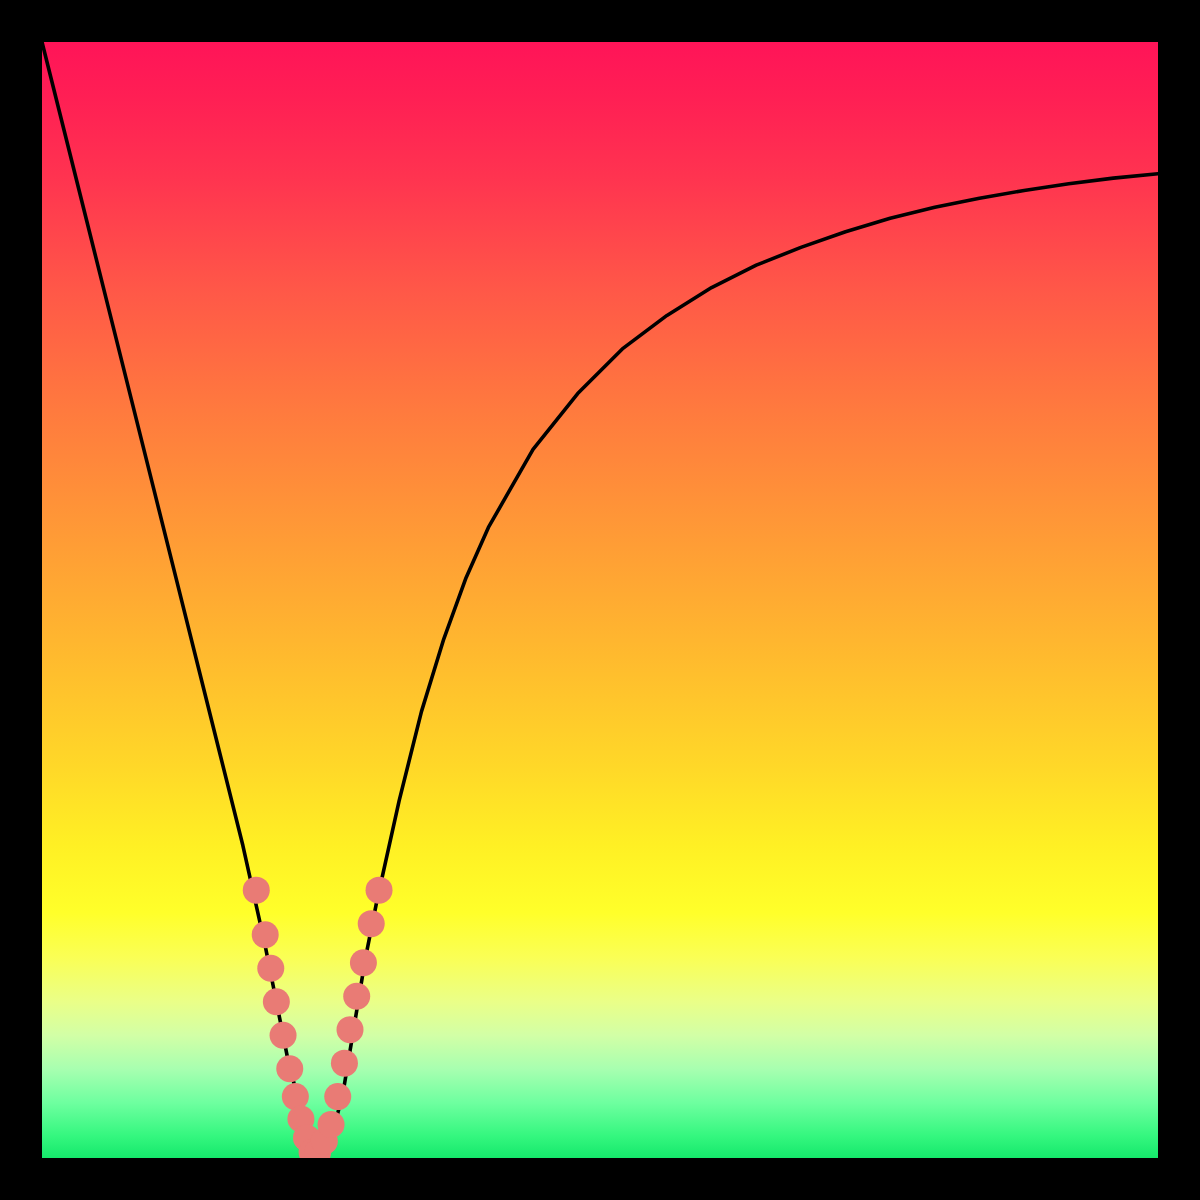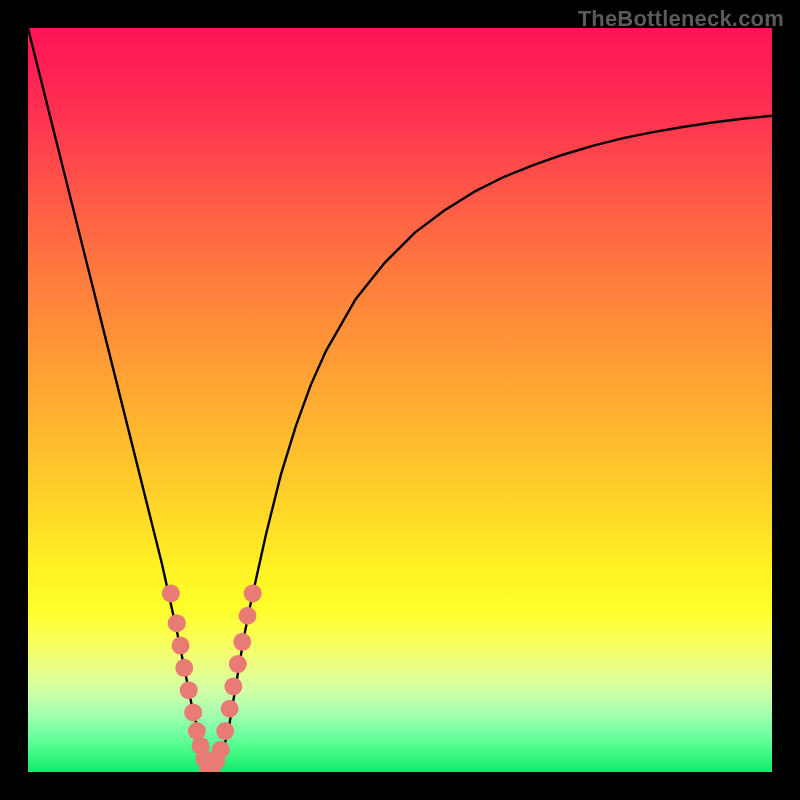--- a/index.html
+++ b/index.html
@@ -88,14 +88,13 @@
           <circle cx="197.16" cy="703.08" r="9" fill="#e97b75"></circle>
           <circle cx="201.62" cy="680.76" r="9" fill="#e97b75"></circle>
           <circle cx="205.34" cy="658.44" r="9" fill="#e97b75"></circle>
           <circle cx="209.81" cy="636.12" r="9" fill="#e97b75"></circle>
           <circle cx="214.27" cy="613.80" r="9" fill="#e97b75"></circle>
           <circle cx="219.48" cy="587.76" r="9" fill="#e97b75"></circle>
           <circle cx="224.69" cy="565.44" r="9" fill="#e97b75"></circle>
         </g>
     </svg>
   </div>
-  <div class="watermark">TheBottleneck.com</div>
 </div>
 
 </body></html>

